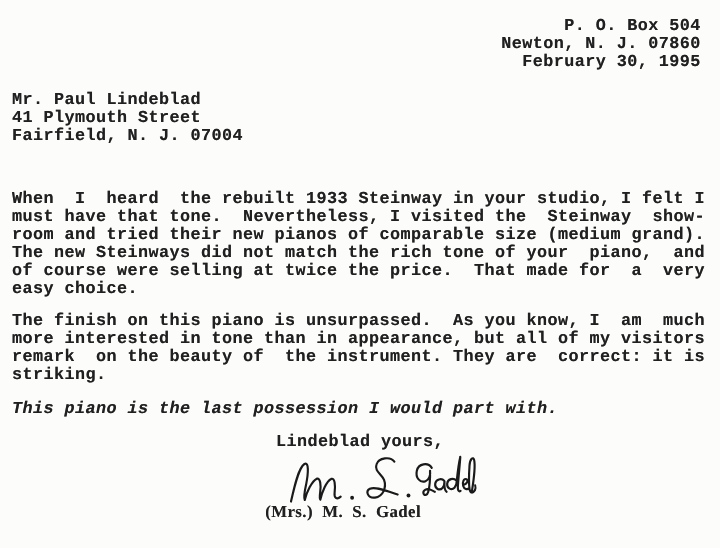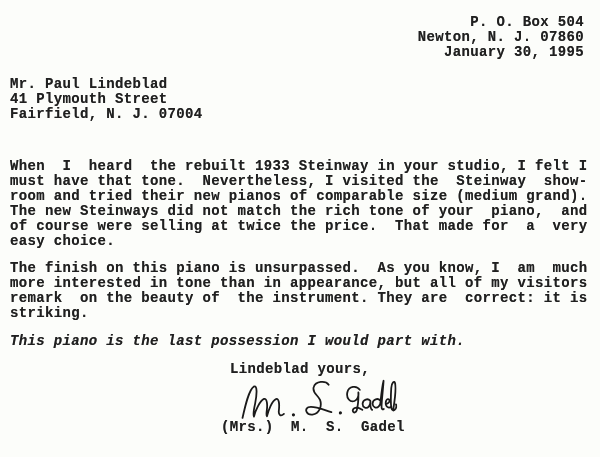--- a/index.html
+++ b/index.html
@@ -25,21 +25,21 @@
     position: absolute;
     white-space: pre;
   }
   .sender     { top: 15px;  right: 16px; text-align: right; }
   .recipient  { top: 77px;  left: 10px; }
   .salutation { top: 133px; left: 10px; }
   .para-1     { top: 159px; left: 10px; }
   .para-2     { top: 261px; left: 10px; }
   .para-3     { top: 334px; left: 10px; font-style: italic; }
   .valediction{ top: 362px; left: 230px; }
-  .typed-name { top: 420px; left: 221px; }
+  .typed-name { top: 420px; left: 221px; font-family: Liberation Serif, serif; }
   .signature-svg {
     position: absolute;
     top: 376px;
     left: 237px;
     width: 160px;
     height: 44px;
     transform: rotate(-1.5deg);
   }
   .signature-svg path {
     fill: none;
@@ -53,21 +53,21 @@
     stroke: none;
   }
 </style>
 </head>
 <body>
 
 <div class="letter">
 
   <div class="block sender">P. O. Box 504
 Newton, N. J. 07860
-January 30, 1995</div>
+February 30, 1995</div>
 
   <div class="block recipient">Mr. Paul Lindeblad
 41 Plymouth Street
 Fairfield, N. J. 07004</div>
 
 
   <div class="block para-1">When  I  heard  the rebuilt 1933 Steinway in your studio, I felt I
 must have that tone.  Nevertheless, I visited the  Steinway  show-
 room and tried their new pianos of comparable size (medium grand).
 The new Steinways did not match the rich tone of your  piano,  and

